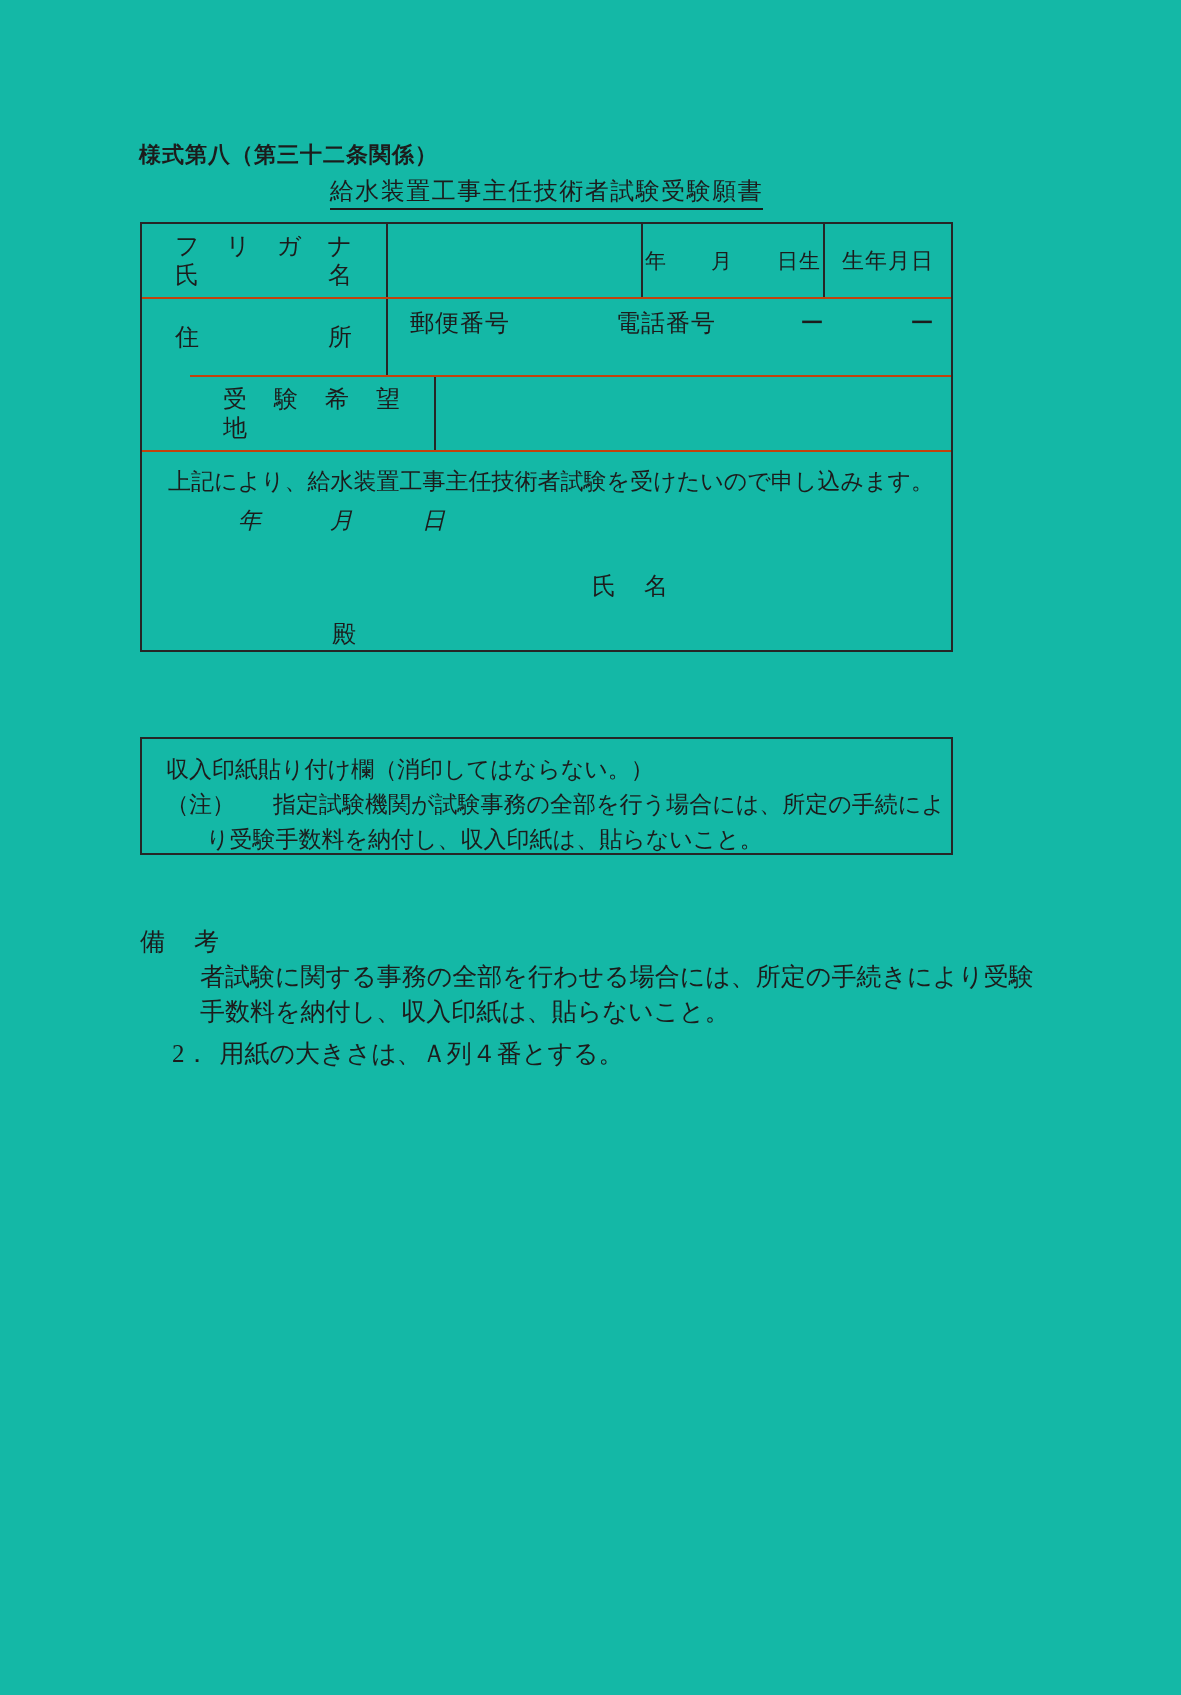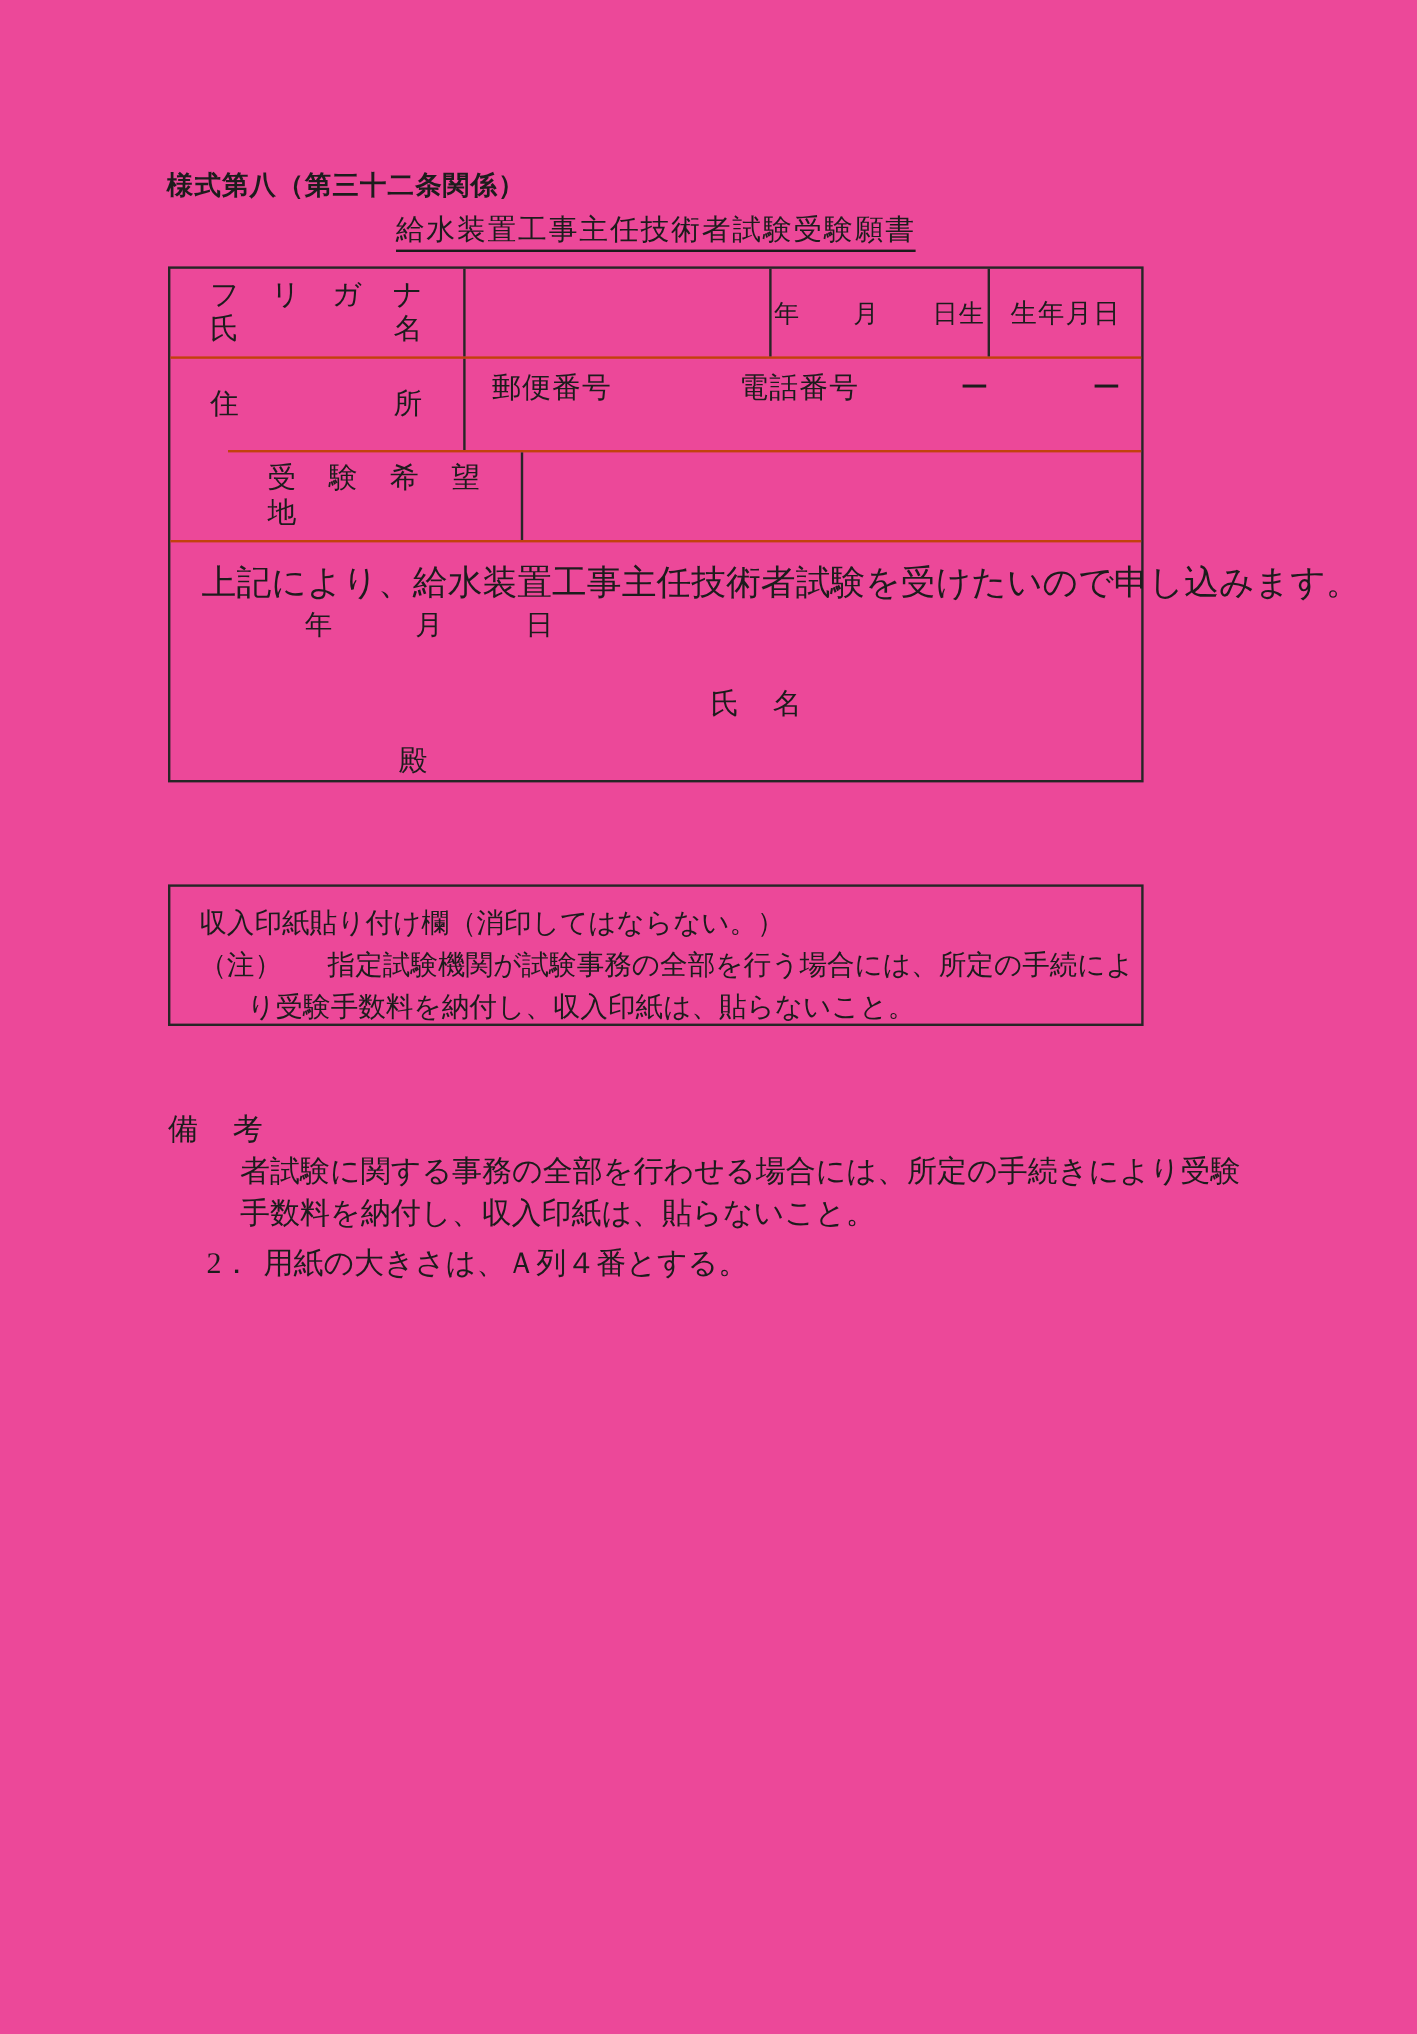--- a/index.html
+++ b/index.html
@@ -1,20 +1,20 @@
 <!DOCTYPE html>
 <html><head>
 <meta charset="utf-8">
 <style>
   * { margin:0; padding:0; box-sizing:border-box; }
   html,body { background:#f3f3f3; }
   .page {
     position:relative;
     width:1181px; height:1695px;
-    background:#ec4899;
+    background:#14b8a6;
     color:#1c1c1c;
     font-family:"Liberation Serif","DejaVu Serif",serif;
     overflow:hidden;
   }
   .form-number {
     position:absolute; left:139px; top:140px;
     font-family:"Liberation Sans","DejaVu Sans",sans-serif;
     font-weight:bold; font-size:22px; letter-spacing:1px;
   }
   .title-wrap {
@@ -56,22 +56,22 @@
     flex:1;
     display:flex; align-items:center; justify-content:center;
     font-size:21px; letter-spacing:1px;
   }
   .span-cell { flex:1; padding:8px 0 16px 22px; }
   .postal-label { display:inline-block; font-size:24px; letter-spacing:1px; }
   .phone-label  { display:inline-block; margin-left:100px; font-size:24px; letter-spacing:1px; }
   .dash1 { display:inline-block; margin-left:78px; font-size:24px; }
   .dash2 { display:inline-block; margin-left:80px; font-size:24px; }
   
-  .statement { position:absolute; left:26px; top:14px; font-size:29px; white-space:nowrap; }
-  .date-line { position:absolute; left:112px; top:53px; font-size:23px; white-space:nowrap; }
+  .statement { position:absolute; left:26px; top:14px; font-size:23px; white-space:nowrap; }
+  .date-line { position:absolute; left:96px; top:53px; font-size:23px; white-space:nowrap;font-style:italic; }
   .sign-name { position:absolute; left:450px; top:118px; font-size:24px; letter-spacing:2px; }
   .addressee { position:absolute; left:190px; top:166px; font-size:24px; }
   
   .stamp-box {
     position:absolute; left:140px; top:737px; width:813px; height:118px;
     border:2px solid #262626;
     font-size:23px; line-height:35px;
   }
   .stamp-line1 { padding:13px 0 0 24px; white-space:nowrap; }
   .stamp-note  { padding:0 0 0 24px; white-space:nowrap; }

